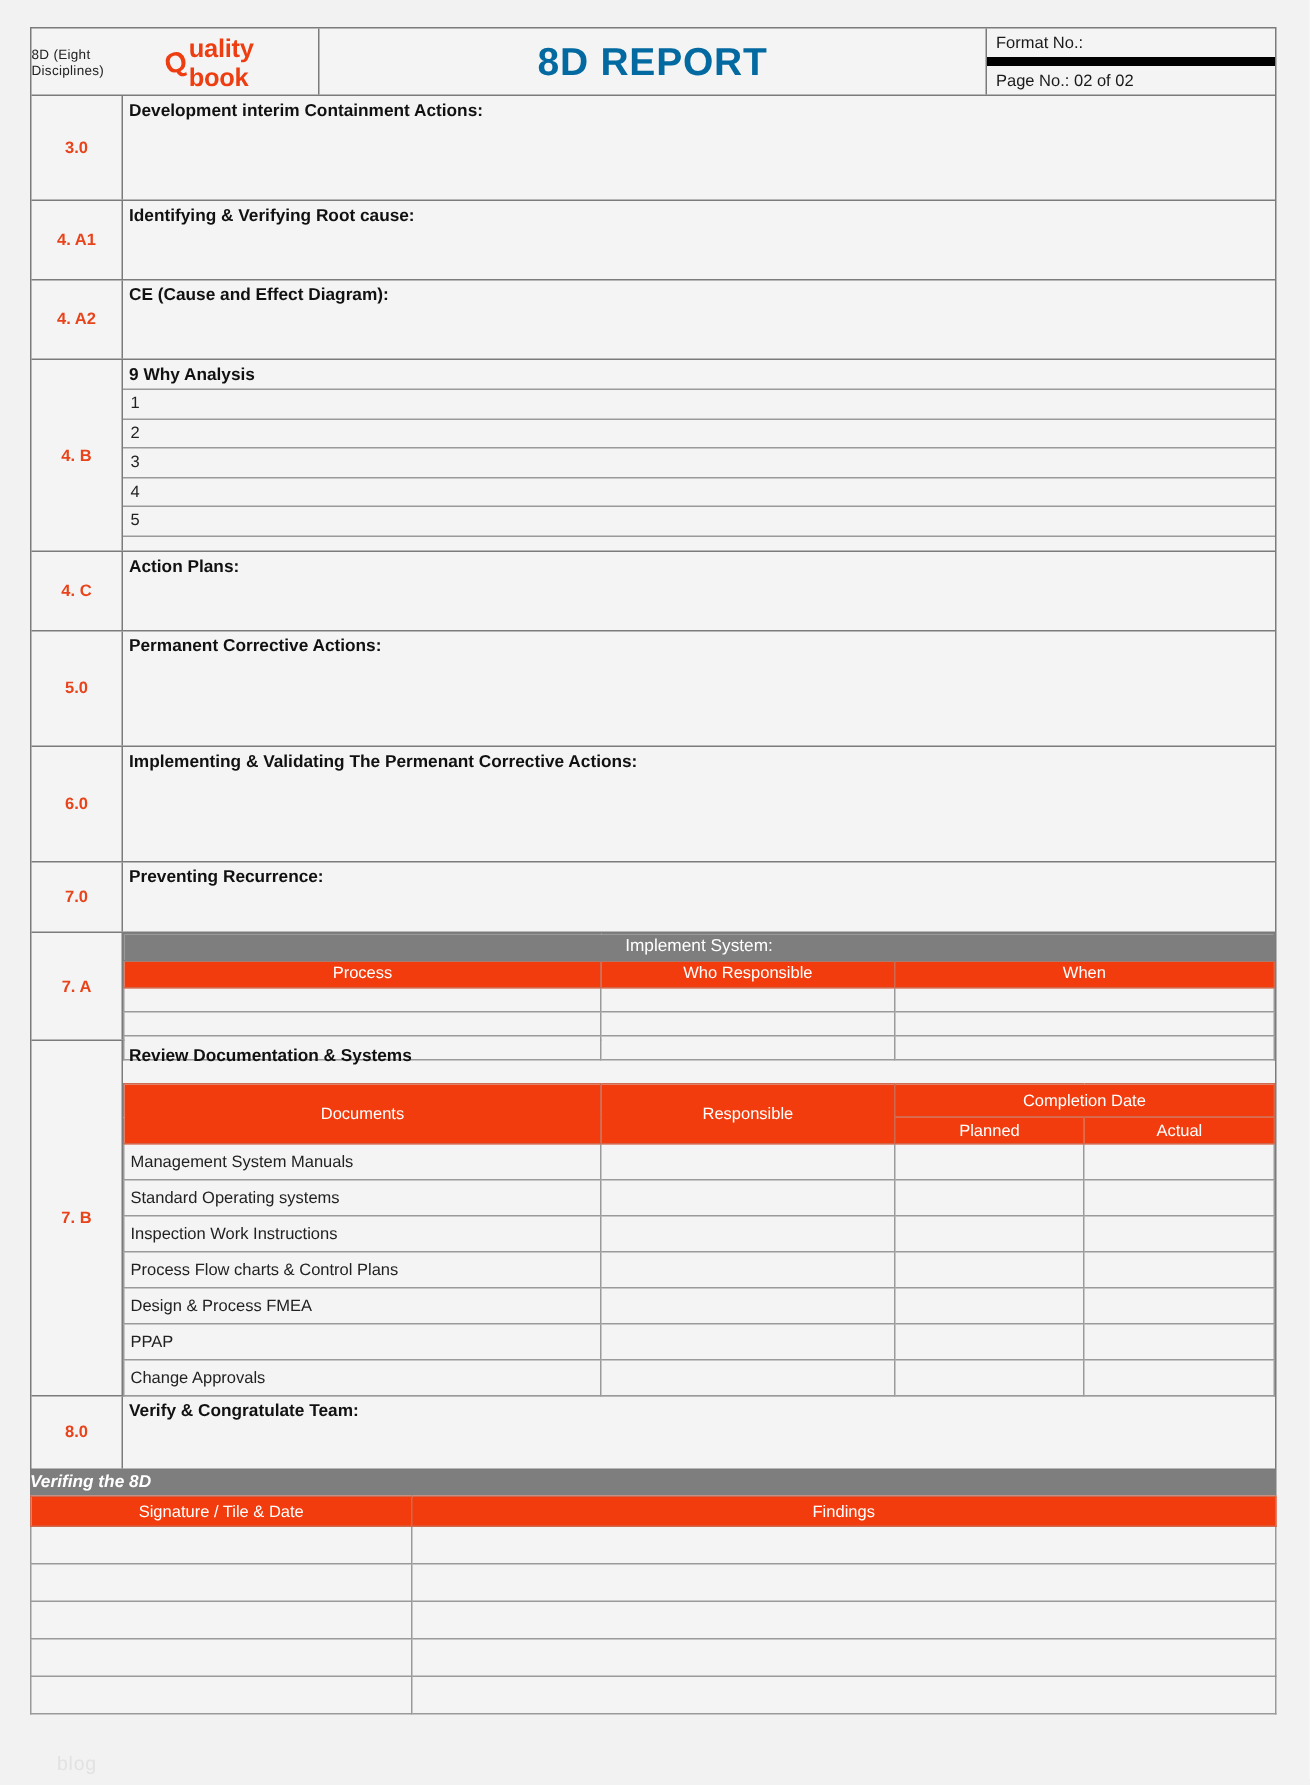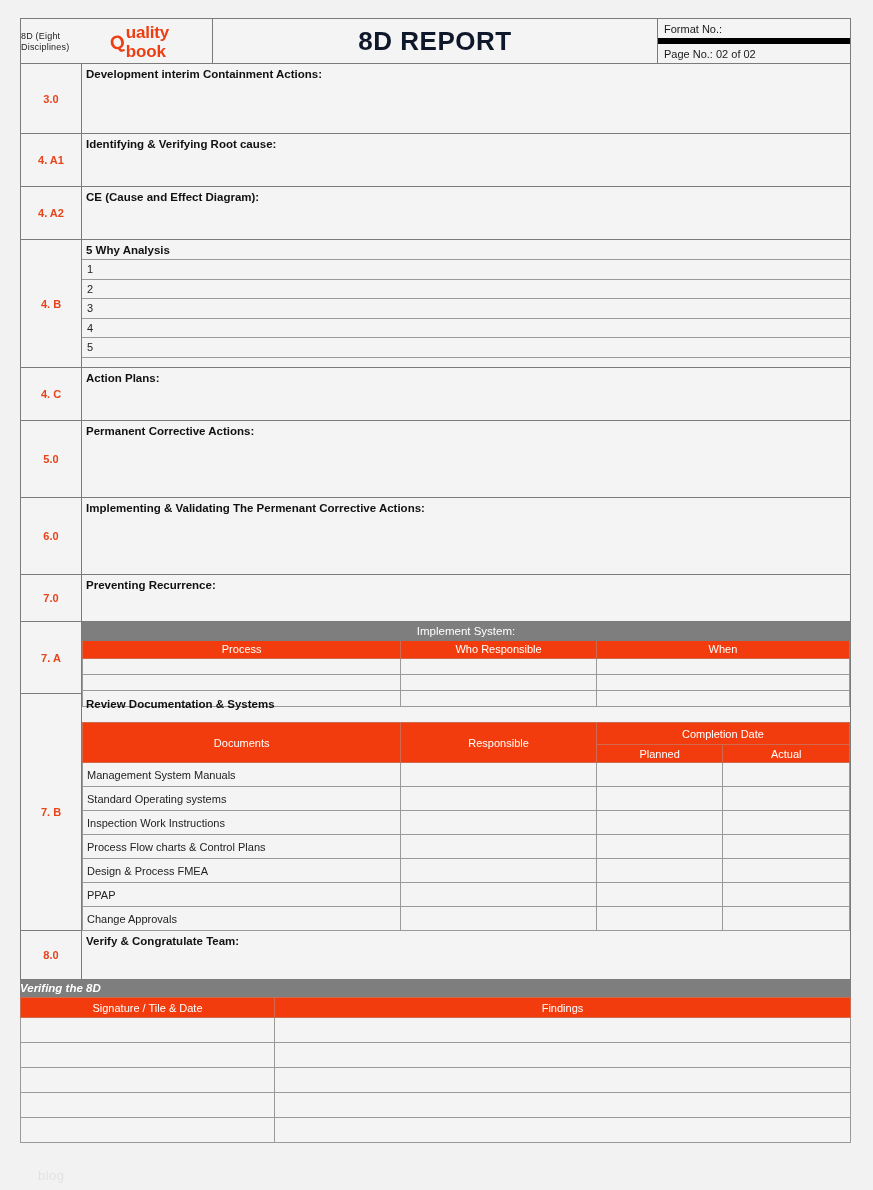--- a/index.html
+++ b/index.html
@@ -57,21 +57,21 @@
     transform: rotate(-14deg);
     font-size: 19px;
     margin-right: 1px;
   }
   .hdr-title {
     flex: 1;
     display: flex; align-items: center; justify-content: center;
     border-right: 1px solid #7b7b7b;
   }
   .hdr-title span {
-    font-size: 26px; font-weight: bold; letter-spacing: .5px; color: #0f172a;
+    font-size: 26px; font-weight: bold; letter-spacing: .5px; color: #0369a1;
   }
   .hdr-meta {
     width: 192px;
     display: flex; flex-direction: column;
     box-sizing: border-box;
   }
   .hdr-meta div {
     flex: 1;
     display: flex; align-items: center;
     padding-left: 6px;
@@ -224,21 +224,21 @@
     <div class="srow" style="height:53px">
       <div class="sno">4. A2</div>
       <div class="sbody">
         <div class="slabel">CE (Cause and Effect Diagram):</div>
       </div>
     </div>
 
     <div class="srow" style="height:128px">
       <div class="sno">4. B</div>
       <div class="sbody">
-        <div class="slabel" style="padding-bottom:2px">5 Why Analysis</div>
+        <div class="slabel" style="padding-bottom:2px">9 Why Analysis</div>
         <div class="why-line">1</div>
         <div class="why-line">2</div>
         <div class="why-line">3</div>
         <div class="why-line">4</div>
         <div class="why-line">5</div>
         <div class="why-line"></div>
       </div>
     </div>
 
     <div class="srow" style="height:53px">

